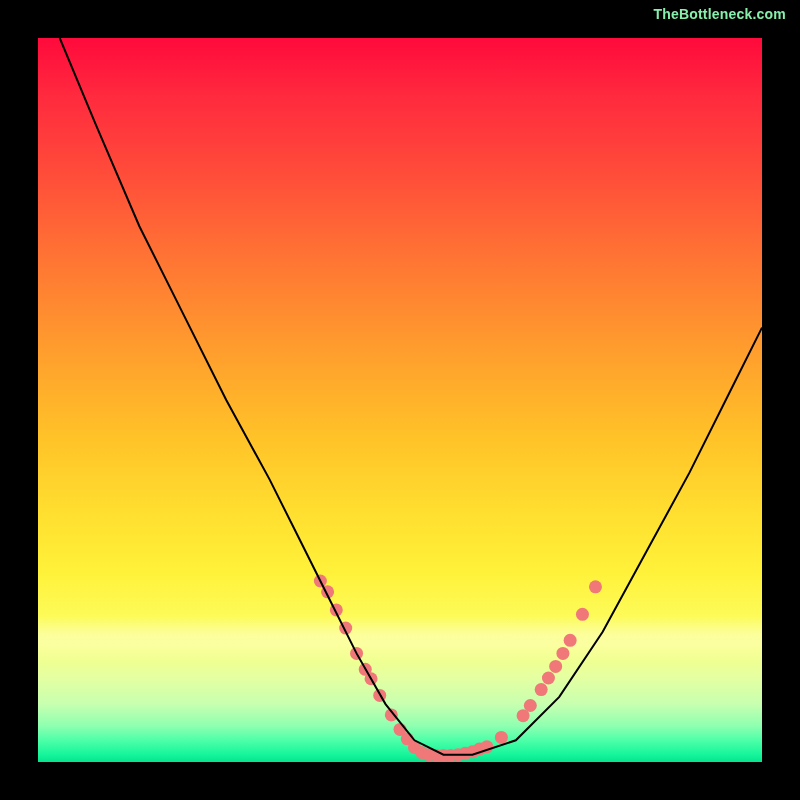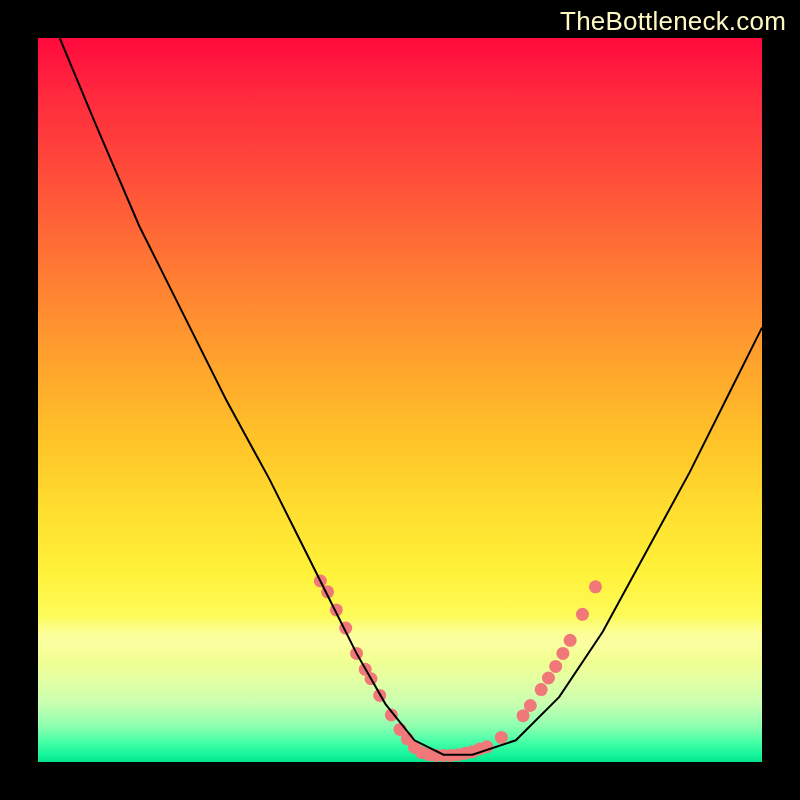--- a/index.html
+++ b/index.html
@@ -67,23 +67,23 @@
   svg.curve {
     position: absolute;
     inset: 0;
     width: 100%;
     height: 100%;
   }
   .watermark {
     position: absolute;
     top: 6px;
     right: 14px;
-    color: #fef9c3;
-    font-size: 26px;
-    font-weight: 400;
+    color: #86efac;
+    font-size: 14px;
+    font-weight: 700;
     letter-spacing: 0.2px;
     user-select: none;
   }
 </style>
 </head>
 <body>
 
 <div class="frame">
 
   <div class="plot-area">

